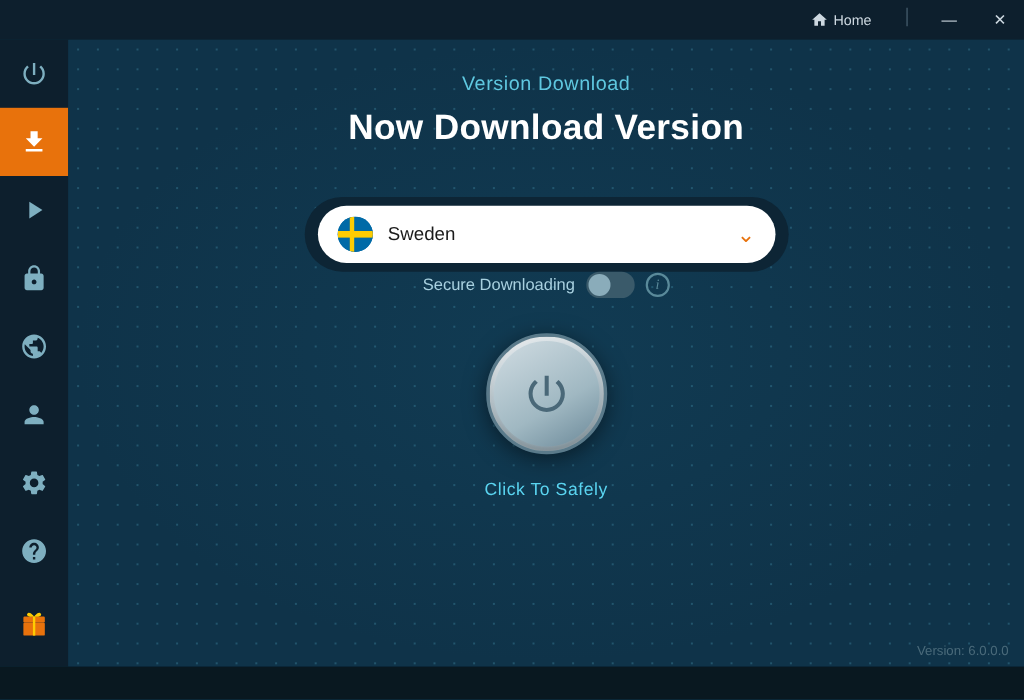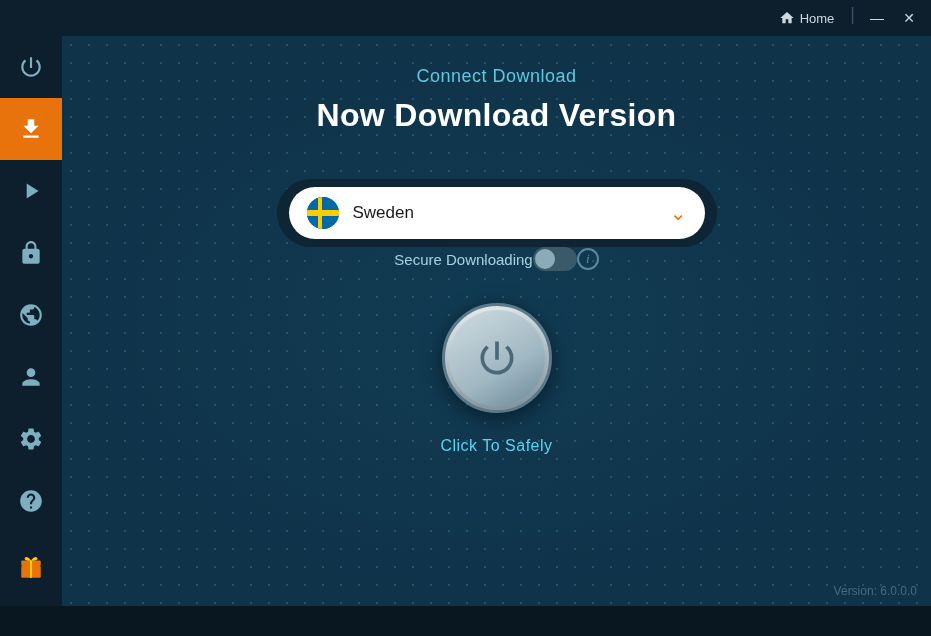--- a/index.html
+++ b/index.html
@@ -18,21 +18,21 @@
       height: 36px;
       background: #0d1f2d;
       display: flex;
       align-items: center;
       justify-content: flex-end;
       padding: 0 8px;
       flex-shrink: 0;
     }
     .titlebar-nav {
       display: flex;
-      gap: 4px;
+      gap: 18px;
     }
     .titlebar-home {
       display: flex;
       align-items: center;
       gap: 5px;
       color: #cdd8e0;
       font-size: 13px;
       cursor: pointer;
       padding: 4px 8px;
     }
@@ -204,20 +204,21 @@
     }
     .chevron-down {
       color: #e8720c;
       font-size: 20px;
     }
 
     
     .toggle-row {
       display: flex;
       align-items: center;
+      gap: 10px;
       margin-bottom: 32px;
       color: #a8d0df;
       font-size: 15px;
     }
     .toggle-switch {
       width: 44px;
       height: 24px;
       background: #3a5a6a;
       border-radius: 12px;
       position: relative;
@@ -405,21 +406,21 @@
 
   </div>
 
   <div class="content">
 
     <div class="world-map-bg"></div>
     <div class="world-map-dots"></div>
 
     <div class="content-inner">
 
-      <div class="subtitle">Connect Download</div>
+      <div class="subtitle">Version Download</div>
       <div class="main-title">Now Download Version</div>
 
       <div class="country-selector-wrap">
         <div class="country-selector">
           <div class="country-flag">
             <div class="sweden-flag"></div>
           </div>
           <span class="country-name">Sweden</span>
           <span class="chevron-down">⌄</span>
         </div>

